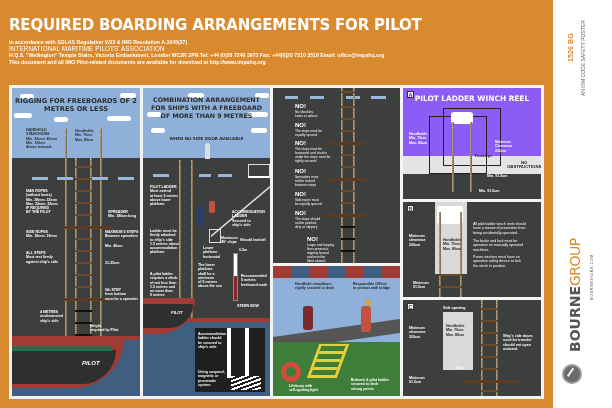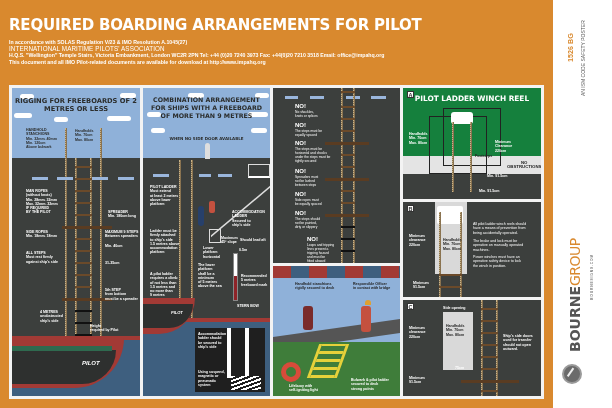--- a/index.html
+++ b/index.html
@@ -11,21 +11,21 @@
   .title { font-family: "DejaVu Sans", sans-serif; font-weight: bold; font-size: 15px; letter-spacing: -0.2px; line-height: 22px; white-space: nowrap; }
   .sub { font-size: 5.2px; line-height: 6.4px; white-space: nowrap; font-weight: bold; }
   .sub.big { font-size: 6.3px; line-height: 7px; font-weight: normal; letter-spacing: 0.1px; }
 
   .panels { position: absolute; left: 9px; top: 85px; width: 535px; height: 314px; background: #f3f3f3; padding: 3px; }
   .panel { position: absolute; overflow: hidden; }
   .p1 { left: 3px; top: 3px; width: 128px; height: 308px; background: #3c3f3d; }
   .p2 { left: 134px; top: 3px; width: 127px; height: 308px; background: #3c3f3d; }
   .p3 { left: 264px; top: 3px; width: 127px; height: 175px; background: #3c3f3d; }
   .p4 { left: 264px; top: 181px; width: 127px; height: 130px; background: #8fb1d9; }
-  .pA { left: 394px; top: 3px; width: 138px; height: 111px; background: #15803d; }
+  .pA { left: 394px; top: 3px; width: 138px; height: 111px; background: #8b5cf6; }
   .pB { left: 394px; top: 117px; width: 138px; height: 95px; background: #3c3f3d; }
   .pC { left: 394px; top: 215px; width: 138px; height: 96px; background: #3c3f3d; }
 
   .sky { position: absolute; left: 0; top: 0; width: 100%; background: #8fb1d9; }
   .cloud { position: absolute; background: #fff; border-radius: 6px; height: 5px; }
   .ptitle { position: absolute; left: 0; width: 100%; text-align: center; font-family: "DejaVu Sans", sans-serif; font-weight: bold; color: #2b2d2c; font-size: 7.2px; line-height: 8.8px; }
   .ptitle.small { font-size: 4px; line-height: 5px; }
   .lbl { position: absolute; color: #fff; font-size: 3.6px; line-height: 4.3px; font-weight: bold; white-space: pre-line; }
   .lbl.head { font-size: 4.3px; }
   .no { position: absolute; color: #fff; }

